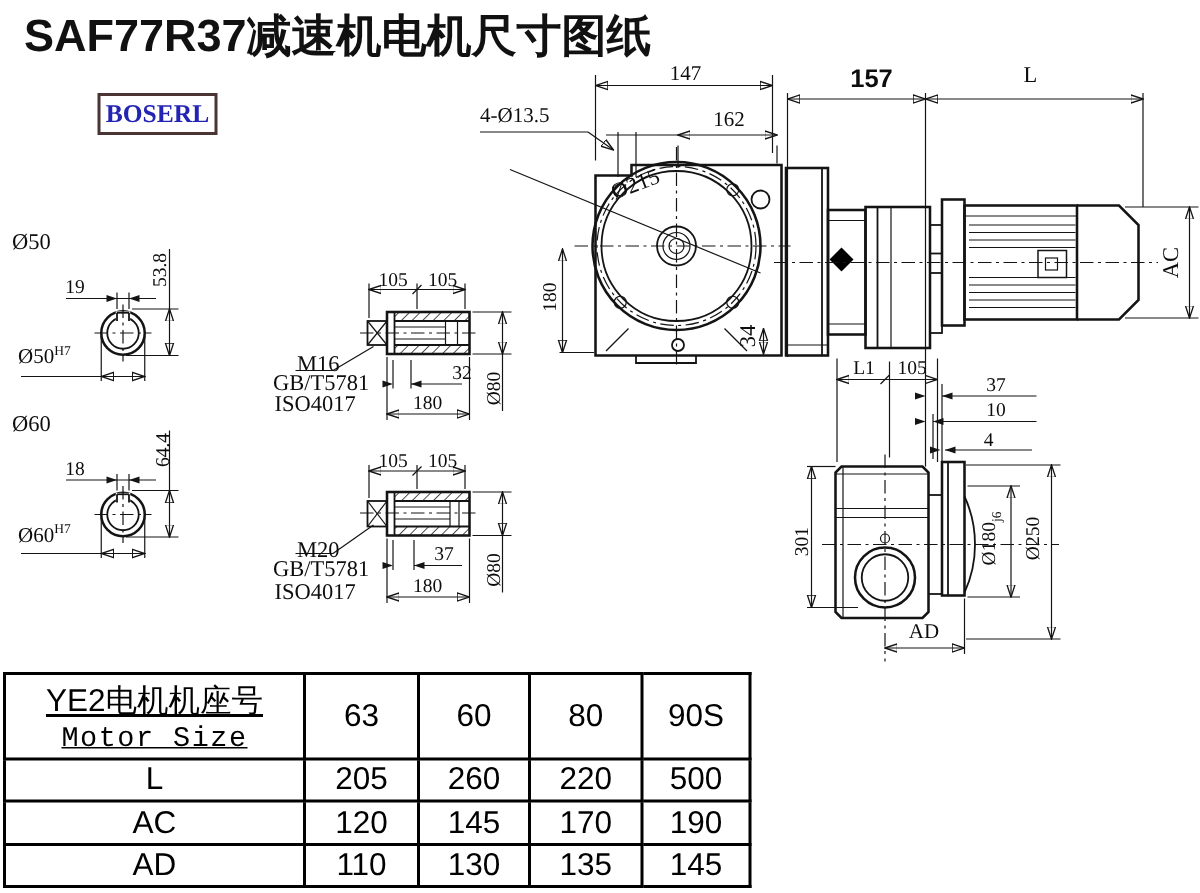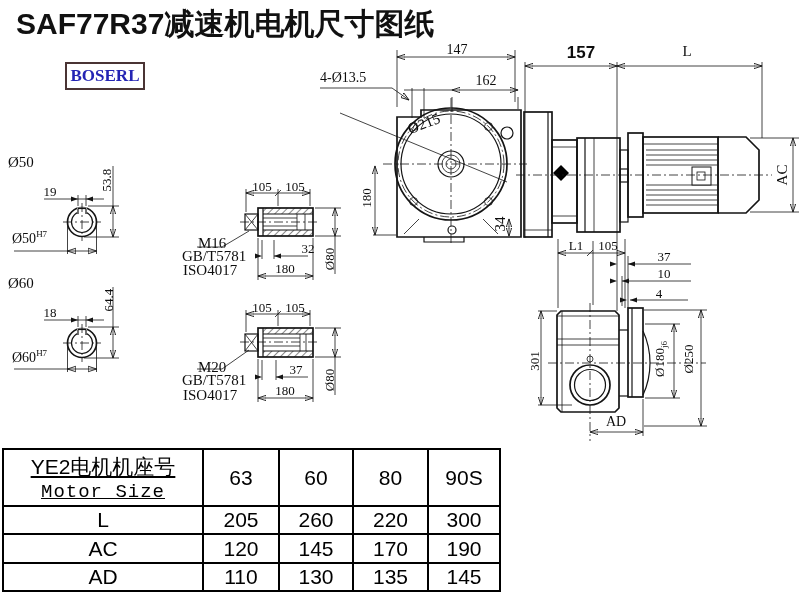--- a/index.html
+++ b/index.html
@@ -364,21 +364,21 @@
     <td>63</td>
     <td>60</td>
     <td>80</td>
     <td>90S</td>
   </tr>
   <tr style="height:28px">
     <td class="rowhead">L</td>
     <td>205</td>
     <td>260</td>
     <td>220</td>
-    <td>300</td>
+    <td>500</td>
   </tr>
   <tr style="height:29px">
     <td class="rowhead">AC</td>
     <td>120</td>
     <td>145</td>
     <td>170</td>
     <td>190</td>
   </tr>
   <tr style="height:28px">
     <td class="rowhead">AD</td>

